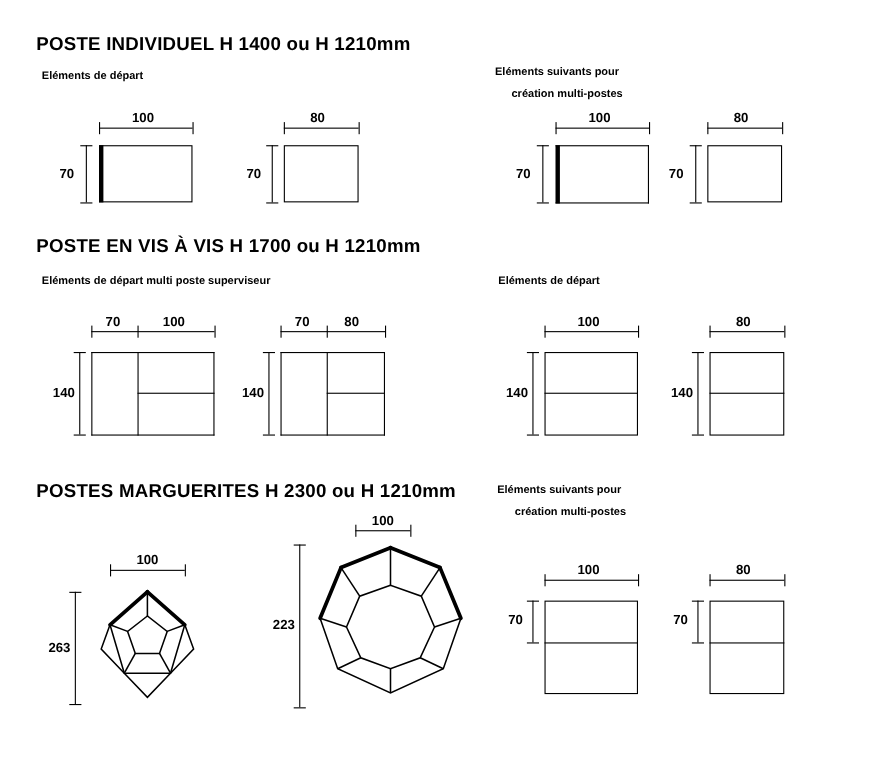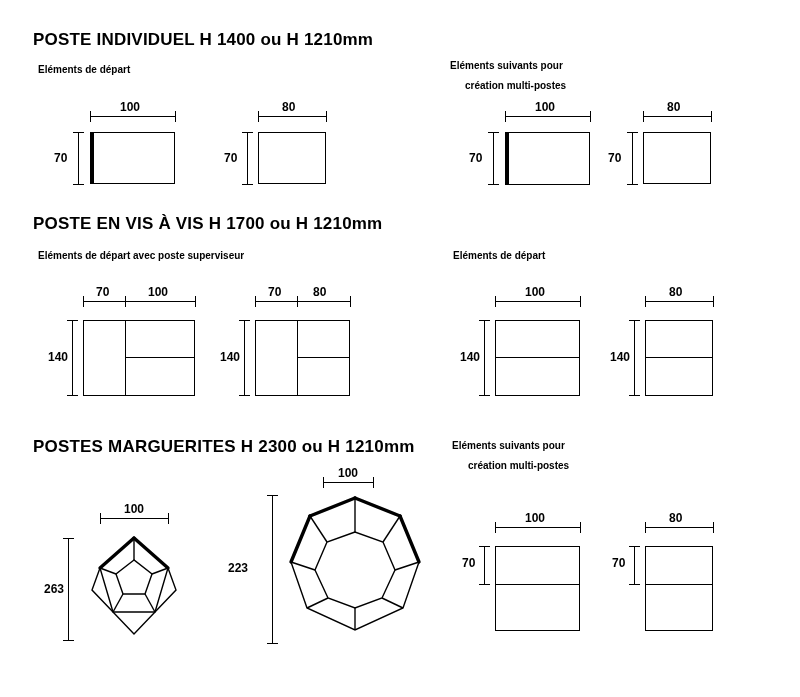--- a/index.html
+++ b/index.html
@@ -105,21 +105,21 @@
   <div class="abs dim-label" style="left:667px;top:100px;">80</div>
   <div class="abs thin-v" style="left:632px;top:132px;height:52px;"></div>
   <div class="abs thin-h" style="left:627px;top:132px;width:11px;"></div>
   <div class="abs thin-h" style="left:627px;top:184px;width:11px;"></div>
   <div class="abs dim-label" style="left:608px;top:151px;">70</div>
   <div class="abs box" style="left:643px;top:132px;width:68px;height:52px;"></div>
 </div>
 
 <div class="abs section-title" style="left:33px;top:214px;">POSTE EN VIS À VIS H 1700 ou H 1210mm</div>
 
-<div class="abs sub-title" style="left:38px;top:250px;">Eléments de départ avec poste superviseur</div>
+<div class="abs sub-title" style="left:38px;top:250px;">Eléments de départ multi poste superviseur</div>
 
 <div class="abs sub-title" style="left:453px;top:250px;">Eléments de départ</div>
 
 <div>
   <div class="abs thin-h" style="left:83px;top:301px;width:112px;"></div>
   <div class="abs thin-v" style="left:83px;top:296px;height:11px;"></div>
   <div class="abs thin-v" style="left:125px;top:296px;height:11px;"></div>
   <div class="abs thin-v" style="left:195px;top:296px;height:11px;"></div>
   <div class="abs dim-label" style="left:96px;top:285px;">70</div>
   <div class="abs dim-label" style="left:148px;top:285px;">100</div>
@@ -229,21 +229,21 @@
 
 <div>
   <div class="abs thin-h" style="left:323px;top:482px;width:50px;"></div>
   <div class="abs thin-v" style="left:323px;top:477px;height:11px;"></div>
   <div class="abs thin-v" style="left:373px;top:477px;height:11px;"></div>
   <div class="abs dim-label" style="left:338px;top:466px;">100</div>
 
   <div class="abs thin-v" style="left:272px;top:495px;height:148px;"></div>
   <div class="abs thin-h" style="left:267px;top:495px;width:11px;"></div>
   <div class="abs thin-h" style="left:267px;top:643px;width:11px;"></div>
-  <div class="abs dim-label" style="left:228px;top:561px;">223</div>
+  <div class="abs dim-label" style="left:248px;top:561px;">223</div>
 
   <div class="abs" style="left:283px;top:490px;width:145px;height:155px;">
     <svg width="145" height="155" viewBox="0 0 145 155">
 
       <polygon class="poly" points="72,42 44,52 32,80 45,108 72,118 99,108 112,80 100,52"></polygon>
 
       <polygon class="poly" points="72,8 27,26 8,72 24,118 72,140 120,118 136,72 117,26"></polygon>
 
       <line class="poly" x1="72" y1="42" x2="72" y2="8"></line>
       <line class="poly" x1="44" y1="52" x2="27" y2="26"></line>

